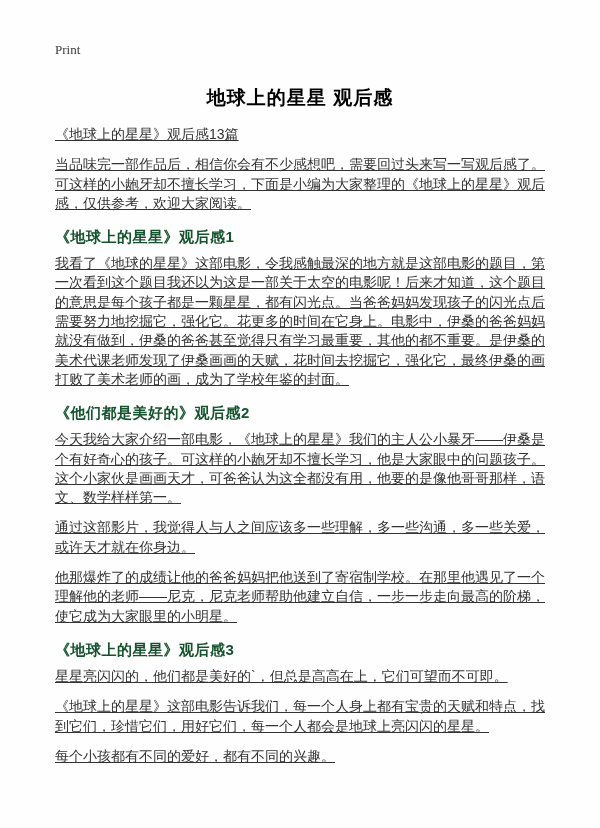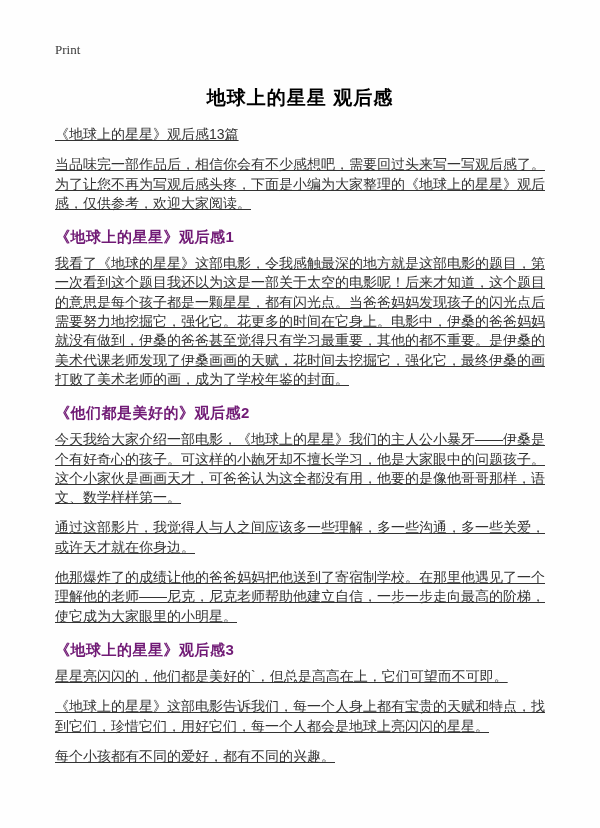--- a/index.html
+++ b/index.html
@@ -46,38 +46,38 @@
     color: #333333;
   }
   .content p {
     margin: 0 0 11px 0;
     text-decoration: underline;
   }
   h2.sec-heading {
     font-size: 15px;
     line-height: 19px;
     font-weight: bold;
-    color: #701a75;
+    color: #14532d;
     margin: 14px 0 8px 0;
     text-align: left;
     letter-spacing: 0.5px;
   }
 </style>
 </head>
 <body>
 
 <div class="page">
   <span class="print-link">Print</span>
 
   <h1 class="doc-title">地球上的星星 观后感</h1>
 
   <div class="content">
     <p>《地球上的星星》观后感13篇</p>
 
-    <p>当品味完一部作品后，相信你会有不少感想吧，需要回过头来写一写观后感了。为了让您不再为写观后感头疼，下面是小编为大家整理的《地球上的星星》观后感，仅供参考，欢迎大家阅读。</p>
+    <p>当品味完一部作品后，相信你会有不少感想吧，需要回过头来写一写观后感了。可这样的小龅牙却不擅长学习，下面是小编为大家整理的《地球上的星星》观后感，仅供参考，欢迎大家阅读。</p>
 
     <div>
         <h2 class="sec-heading">《地球上的星星》观后感1</h2>
         <p>我看了《地球的星星》这部电影，令我感触最深的地方就是这部电影的题目，第一次看到这个题目我还以为这是一部关于太空的电影呢！后来才知道，这个题目的意思是每个孩子都是一颗星星，都有闪光点。当爸爸妈妈发现孩子的闪光点后需要努力地挖掘它，强化它。花更多的时间在它身上。电影中，伊桑的爸爸妈妈就没有做到，伊桑的爸爸甚至觉得只有学习最重要，其他的都不重要。是伊桑的美术代课老师发现了伊桑画画的天赋，花时间去挖掘它，强化它，最终伊桑的画打败了美术老师的画，成为了学校年鉴的封面。</p>
         <h2 class="sec-heading">《他们都是美好的》观后感2</h2>
         <p>今天我给大家介绍一部电影，《地球上的星星》我们的主人公小暴牙——伊桑是个有好奇心的孩子。可这样的小龅牙却不擅长学习，他是大家眼中的问题孩子。这个小家伙是画画天才，可爸爸认为这全都没有用，他要的是像他哥哥那样，语文、数学样样第一。</p>
         <p>通过这部影片，我觉得人与人之间应该多一些理解，多一些沟通，多一些关爱，或许天才就在你身边。</p>
         <p>他那爆炸了的成绩让他的爸爸妈妈把他送到了寄宿制学校。在那里他遇见了一个理解他的老师——尼克，尼克老师帮助他建立自信，一步一步走向最高的阶梯，使它成为大家眼里的小明星。</p>
         <h2 class="sec-heading">《地球上的星星》观后感3</h2>
         <p>星星亮闪闪的，他们都是美好的`，但总是高高在上，它们可望而不可即。</p>

